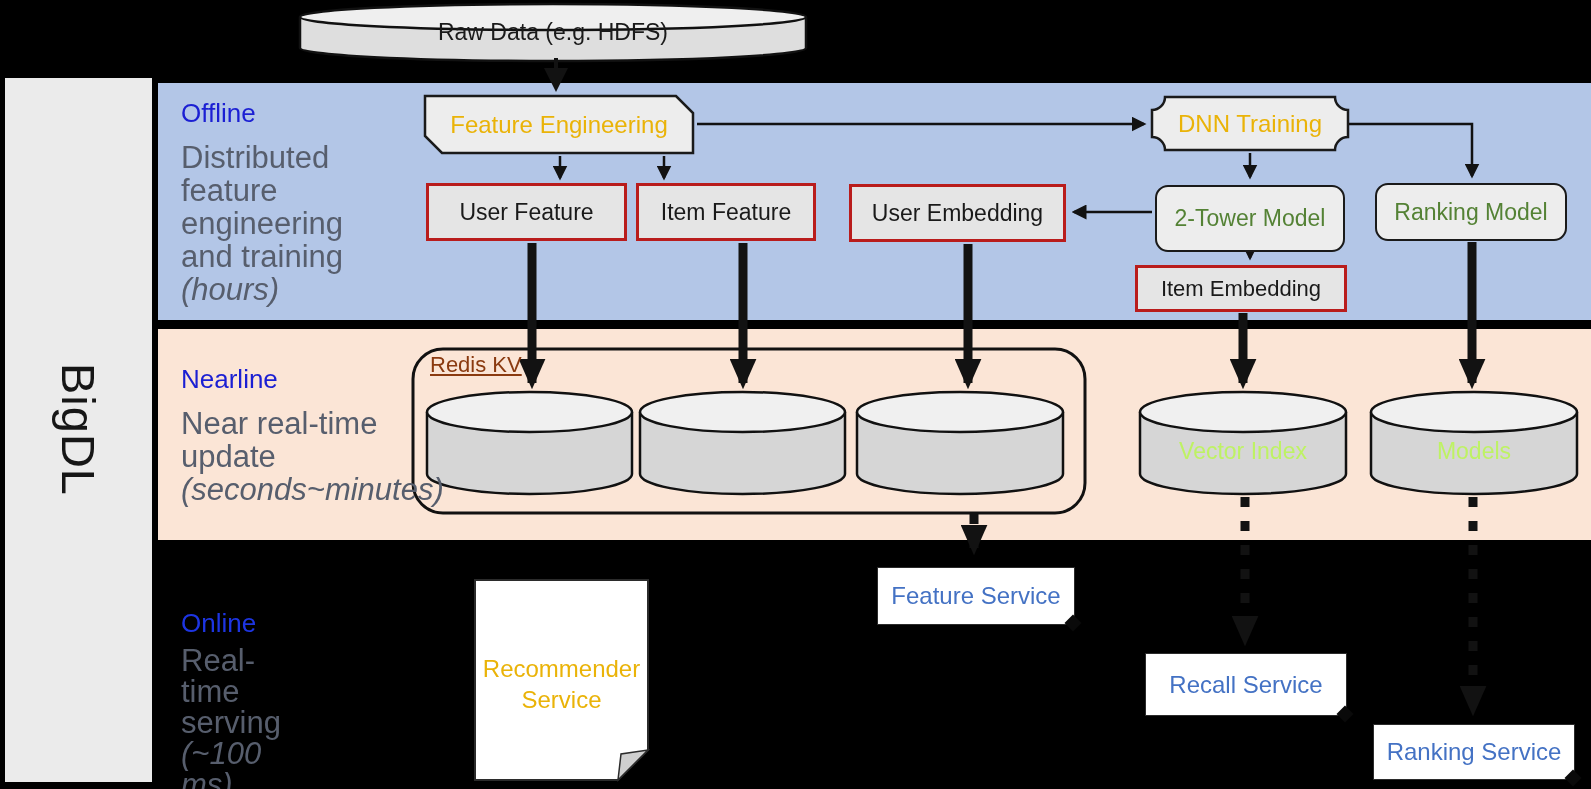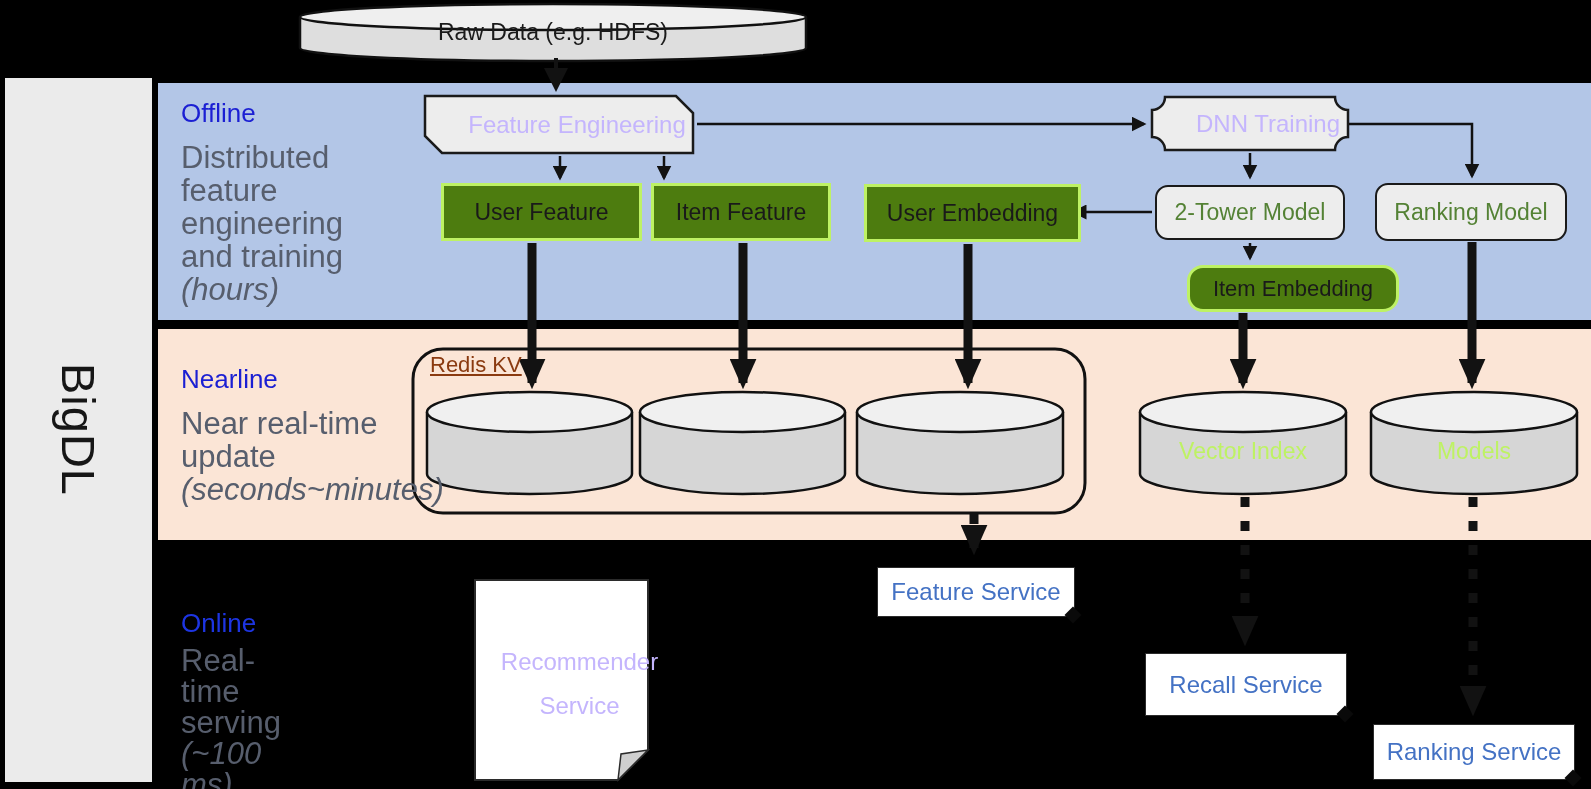--- a/index.html
+++ b/index.html
@@ -7,33 +7,33 @@
          font-family:"Liberation Sans",sans-serif;overflow:hidden;}
   .band{position:absolute;left:158px;width:1433px;}
   .offline-band{top:83px;height:237px;background:#b3c6e7;}
   .nearline-band{top:329px;height:211px;background:#fbe5d6;}
   .bigdl-bar{position:absolute;left:5px;top:78px;width:147px;height:704px;background:#ebebeb;
              display:flex;align-items:center;justify-content:center;}
   .bigdl-bar span{writing-mode:vertical-rl;font-size:47px;color:#161616;letter-spacing:1px;}
   svg.overlay{position:absolute;left:0;top:0;z-index:2;}
   .node{position:absolute;z-index:3;box-sizing:border-box;display:flex;align-items:center;
         justify-content:center;text-align:center;font-size:23px;color:#1a1a1a;}
-  .gray{background:#4d7c0f;border:3px solid #bef264;margin-left:15px;}
+  .gray{background:#e5e5e5;border:3px solid #b91c1c;}
   .roundlight{background:#ededed;border:2.5px solid #1a1a1a;border-radius:13px;color:#548235;}
   .svglabel{background:none;border:none;}
-  .blue-t{color:#c4b5fd;margin-left:18px;}
+  .blue-t{color:#eab308;}
   .brown-t{color:#bef264;}
   .service{background:#ffffff;border:1.5px solid #2b2b2b;color:#4472c4;font-size:24px;}
   .service::after{content:"";position:absolute;right:-5px;bottom:-5px;width:12px;height:12px;
                   background:#0a0a0a;transform:rotate(45deg);}
   .sec-title{position:absolute;z-index:3;font-size:26px;color:#1b1fd3;}
   .sec-title.online-t{color:#1d35e2;}
   .sec-desc{position:absolute;z-index:3;font-size:31px;line-height:33px;color:#575e6d;}
   .redis-label{position:absolute;z-index:3;font-size:22px;color:#8a3a10;text-decoration:underline;}
-  .rec-label{font-size:24px;line-height:44px;}
+  .rec-label{font-size:24px;line-height:31px;}
 </style>
 </head>
 <body>
 
 <div class="stage">
 
   <div class="band offline-band"></div>
   <div class="band nearline-band"></div>
 
   <div class="bigdl-bar">
@@ -125,27 +125,27 @@
     <i>(~100 ms)</i>
   </div>
 
   <div class="node svglabel" style="left:300px;top:13px;width:506px;height:38px;">Raw Data (e.g. HDFS)</div>
   <div class="node svglabel blue-t" style="left:425px;top:96px;width:268px;height:57px;font-size:24px;">Feature Engineering</div>
   <div class="node svglabel blue-t" style="left:1152px;top:97px;width:196px;height:53px;font-size:24px;">DNN Training</div>
 
   <div class="node gray" style="left:426px;top:183px;width:201px;height:58px;">User Feature</div>
   <div class="node gray" style="left:636px;top:183px;width:180px;height:58px;">Item Feature</div>
   <div class="node gray" style="left:849px;top:184px;width:217px;height:58px;">User Embedding</div>
-  <div class="node gray" style="left:1172px;top:265px;width:212px;height:47px;font-size:22px;border-radius:16px;">Item Embedding</div>
+  <div class="node gray" style="left:1135px;top:265px;width:212px;height:47px;font-size:22px;">Item Embedding</div>
 
-  <div class="node roundlight" style="left:1155px;top:185px;width:190px;height:55px;">2-Tower Model</div>
+  <div class="node roundlight" style="left:1155px;top:185px;width:190px;height:67px;">2-Tower Model</div>
   <div class="node roundlight" style="left:1375px;top:183px;width:192px;height:58px;">Ranking Model</div>
 
   <div class="redis-label" style="left:430px;top:352px;">Redis KV</div>
   <div class="node svglabel brown-t" style="left:1140px;top:424px;width:206px;height:55px;">Vector Index</div>
   <div class="node svglabel brown-t" style="left:1371px;top:424px;width:206px;height:55px;">Models</div>
 
   <div class="node svglabel blue-t rec-label" style="left:473px;top:636px;width:177px;height:96px;">Recommender Service</div>
-  <div class="node service" style="left:877px;top:567px;width:198px;height:50px;">Feature Service</div>
+  <div class="node service" style="left:877px;top:567px;width:198px;height:58px;">Feature Service</div>
   <div class="node service" style="left:1145px;top:653px;width:202px;height:63px;">Recall Service</div>
   <div class="node service" style="left:1373px;top:724px;width:202px;height:56px;">Ranking Service</div>
 
 </div>
 
 </body></html>

